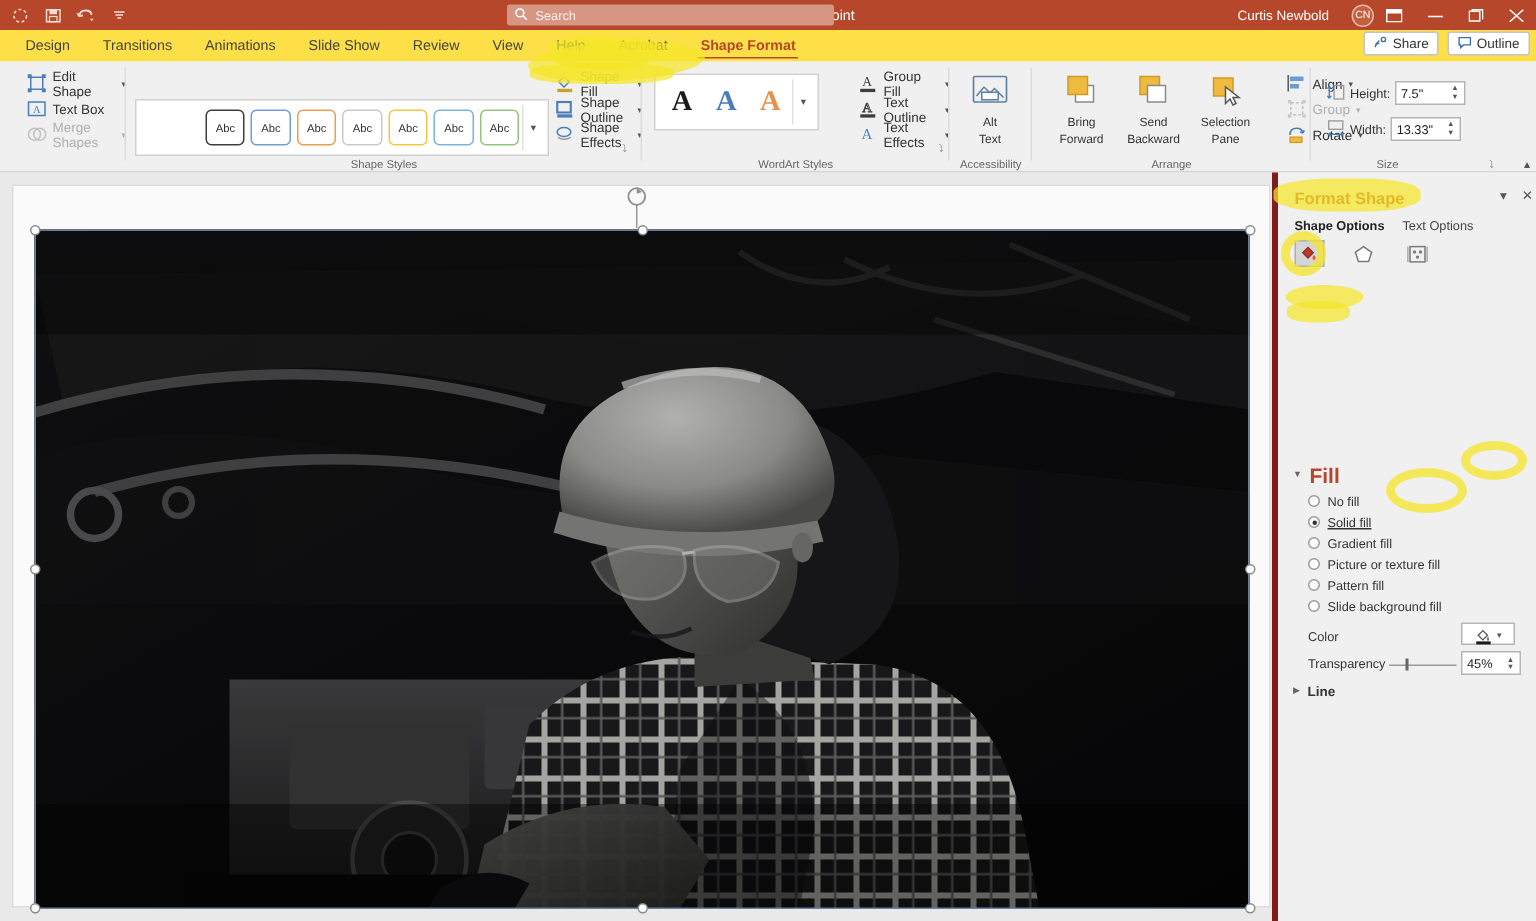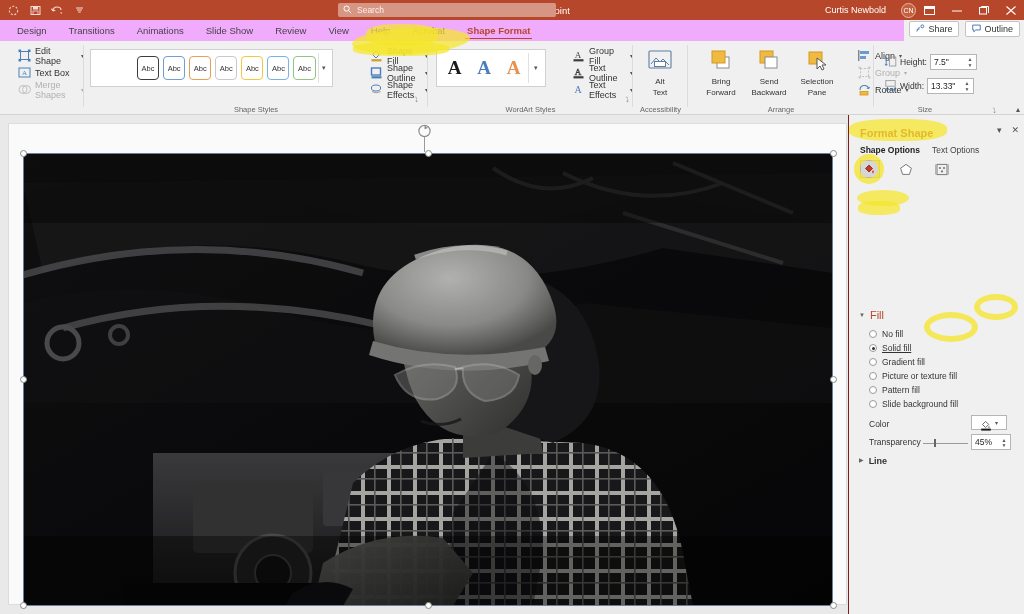--- a/index.html
+++ b/index.html
@@ -45,22 +45,22 @@
     display: flex; align-items: center; justify-content: center;
   }
   .win-ctrls { position: absolute; right: 0; top: 0; display: flex; height: 20px; }
   .win-btn {
     width: 27px; height: 20px; display: flex; align-items: center;
     justify-content: center; color: #fff; font-size: 9px;
   }
 
   
   .tabbar {
-    position: absolute; top: 20px; left: 0; width: 904px; height: 21px;
-    background: #f0abfc; display: flex; align-items: center;
+    position: absolute; top: 20px; left: 0; width: 1024px; height: 21px;
+    background: #fde047; display: flex; align-items: center;
     padding-left: 6px; gap: 0px;
   }
   .tab {
     padding: 0 11px; height: 21px; line-height: 21px;
     font-size: 9.5px; color: #444; white-space: nowrap;
   }
   .tab.active { color: #b7472a; font-weight: bold; position: relative; }
   .tab.active::after {
     content: ""; position: absolute; left: 9px; right: 9px; bottom: 2px;
     height: 1.5px; background: #b7472a;
@@ -175,21 +175,21 @@
     background: #ffffff; border: 1px solid #8a8a8a;
   }
   .rot-stem {
     position: absolute; left: 423.5px; top: 129px; width: 1px; height: 12px;
     background: #9a9a9a;
   }
 
   
   .pane {
     position: absolute; right: 0; top: 115px; width: 176px; height: 499px;
-    background: #f0f0f0; border-left: 1px solid #7f1d1d;
+    background: #f0f0f0; border-left: 4px solid #7f1d1d;
   }
   .pane-head {
     position: absolute; top: 8px; left: 0; width: 176px; height: 20px;
     display: flex; align-items: center;
   }
   .pane-title {
     font-size: 11px; color: #b7472a; font-weight: bold; padding-left: 11px;
   }
   .pane-head-btns {
     position: absolute; right: 6px; top: 2px; display: flex; gap: 10px;
@@ -208,21 +208,21 @@
   .picon {
     width: 20px; height: 18px; display: flex; align-items: center;
     justify-content: center;
   }
   .picon.sel { background: #d6d6d6; border: 1px solid #b0b0b0; }
   .sect-head {
     position: absolute; top: 194px; left: 10px; display: flex;
     align-items: center; gap: 5px;
   }
   .sect-head .caret { font-size: 6px; color: #666; }
-  .sect-head .stitle { font-size: 11px; color: #b7472a; font-weight: normal; }
+  .sect-head .stitle { font-size: 14px; color: #b7472a; font-weight: bold; }
   .radio-row {
     position: absolute; left: 20px; display: flex; align-items: center;
     gap: 5px; font-size: 8.5px; color: #333;
   }
   .radio {
     width: 8px; height: 8px; border-radius: 50%; border: 1px solid #9a9a9a;
     background: #fff; flex: 0 0 8px; position: relative;
   }
   .radio.on::after {
     content: ""; position: absolute; left: 1.5px; top: 1.5px;
@@ -400,21 +400,21 @@
               </svg>
           </span>
           <span>Merge Shapes</span>
           <span style="font-size:6px;color:#b0b0b0;">▾</span>
         </div>
       </div>
       <div class="rgroup-sep" style="right:0;"></div>
     </div>
 
     <div class="rgroup" style="left:84px; width:344px;">
-      <div class="gallery" style="left:6px; top:8px; width:243px; height:38px;padding-left:44px;">
+      <div class="gallery" style="left:6px; top:25px; width:276px; height:38px;padding-left:44px;">
         <div class="gal-item" style="border:1.6px solid #3d3d3d;">Abc</div>
         <div class="gal-item" style="border:1.6px solid #6f9ed8;">Abc</div>
         <div class="gal-item" style="border:1.6px solid #e8a050;">Abc</div>
         <div class="gal-item" style="border:1.6px solid #c9c9c9;">Abc</div>
         <div class="gal-item" style="border:1.6px solid #f2c842;">Abc</div>
         <div class="gal-item" style="border:1.6px solid #7ab3e0;">Abc</div>
         <div class="gal-item" style="border:1.6px solid #93c47d;">Abc</div>
         <div class="gal-more">▾</div>
       </div>
 

